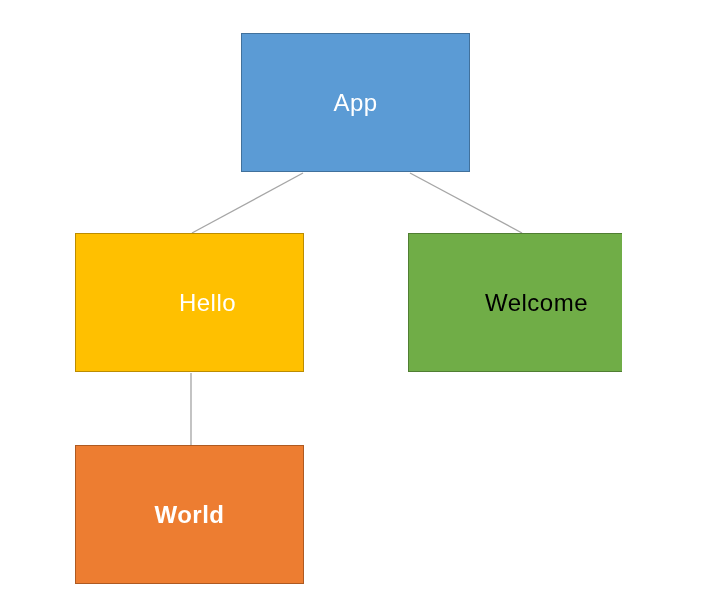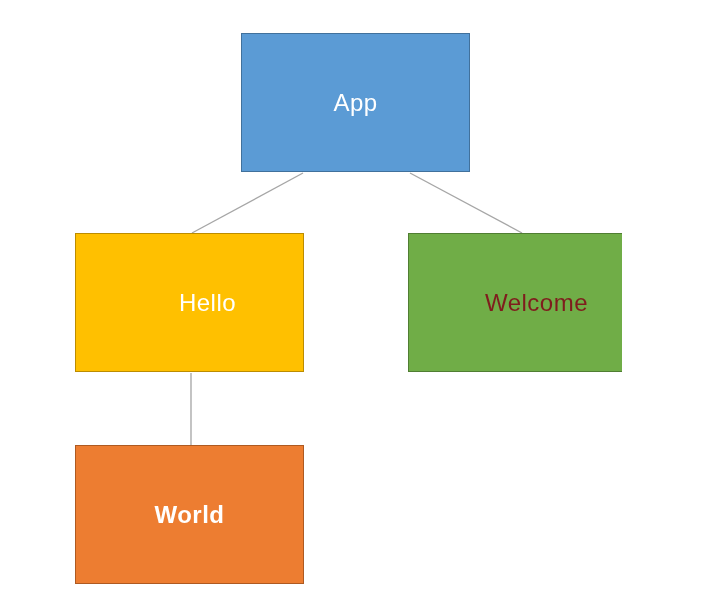--- a/index.html
+++ b/index.html
@@ -59,20 +59,20 @@
 
   <div class="node" id="node-app" style="background: rgb(91, 155, 213); border-color: rgb(65, 113, 156);">
     <span class="node-label" style="color: rgb(255, 255, 255);">App</span>
   </div>
 
   <div class="node" id="node-hello" style="background: rgb(255, 192, 0); border-color: rgb(188, 140, 0); padding-left: 36px;">
     <span class="node-label" style="color: rgb(255, 255, 255);">Hello</span>
   </div>
 
   <div class="node" id="node-welcome" style="background: rgb(112, 173, 71); border-color: rgb(80, 126, 50);">
-    <span class="node-label" style="color: #7f1d1d; margin-left: 28px;">Welcome</span>
+    <span class="node-label" style="color: #000000; margin-left: 28px;">Welcome</span>
   </div>
 
   <div class="node" id="node-world" style="background: rgb(237, 125, 49); border-color: rgb(174, 90, 33);">
     <span class="node-label" style="color: rgb(255, 255, 255); font-weight: bold;">World</span>
   </div>
 
 </div>
 
 </body></html>

